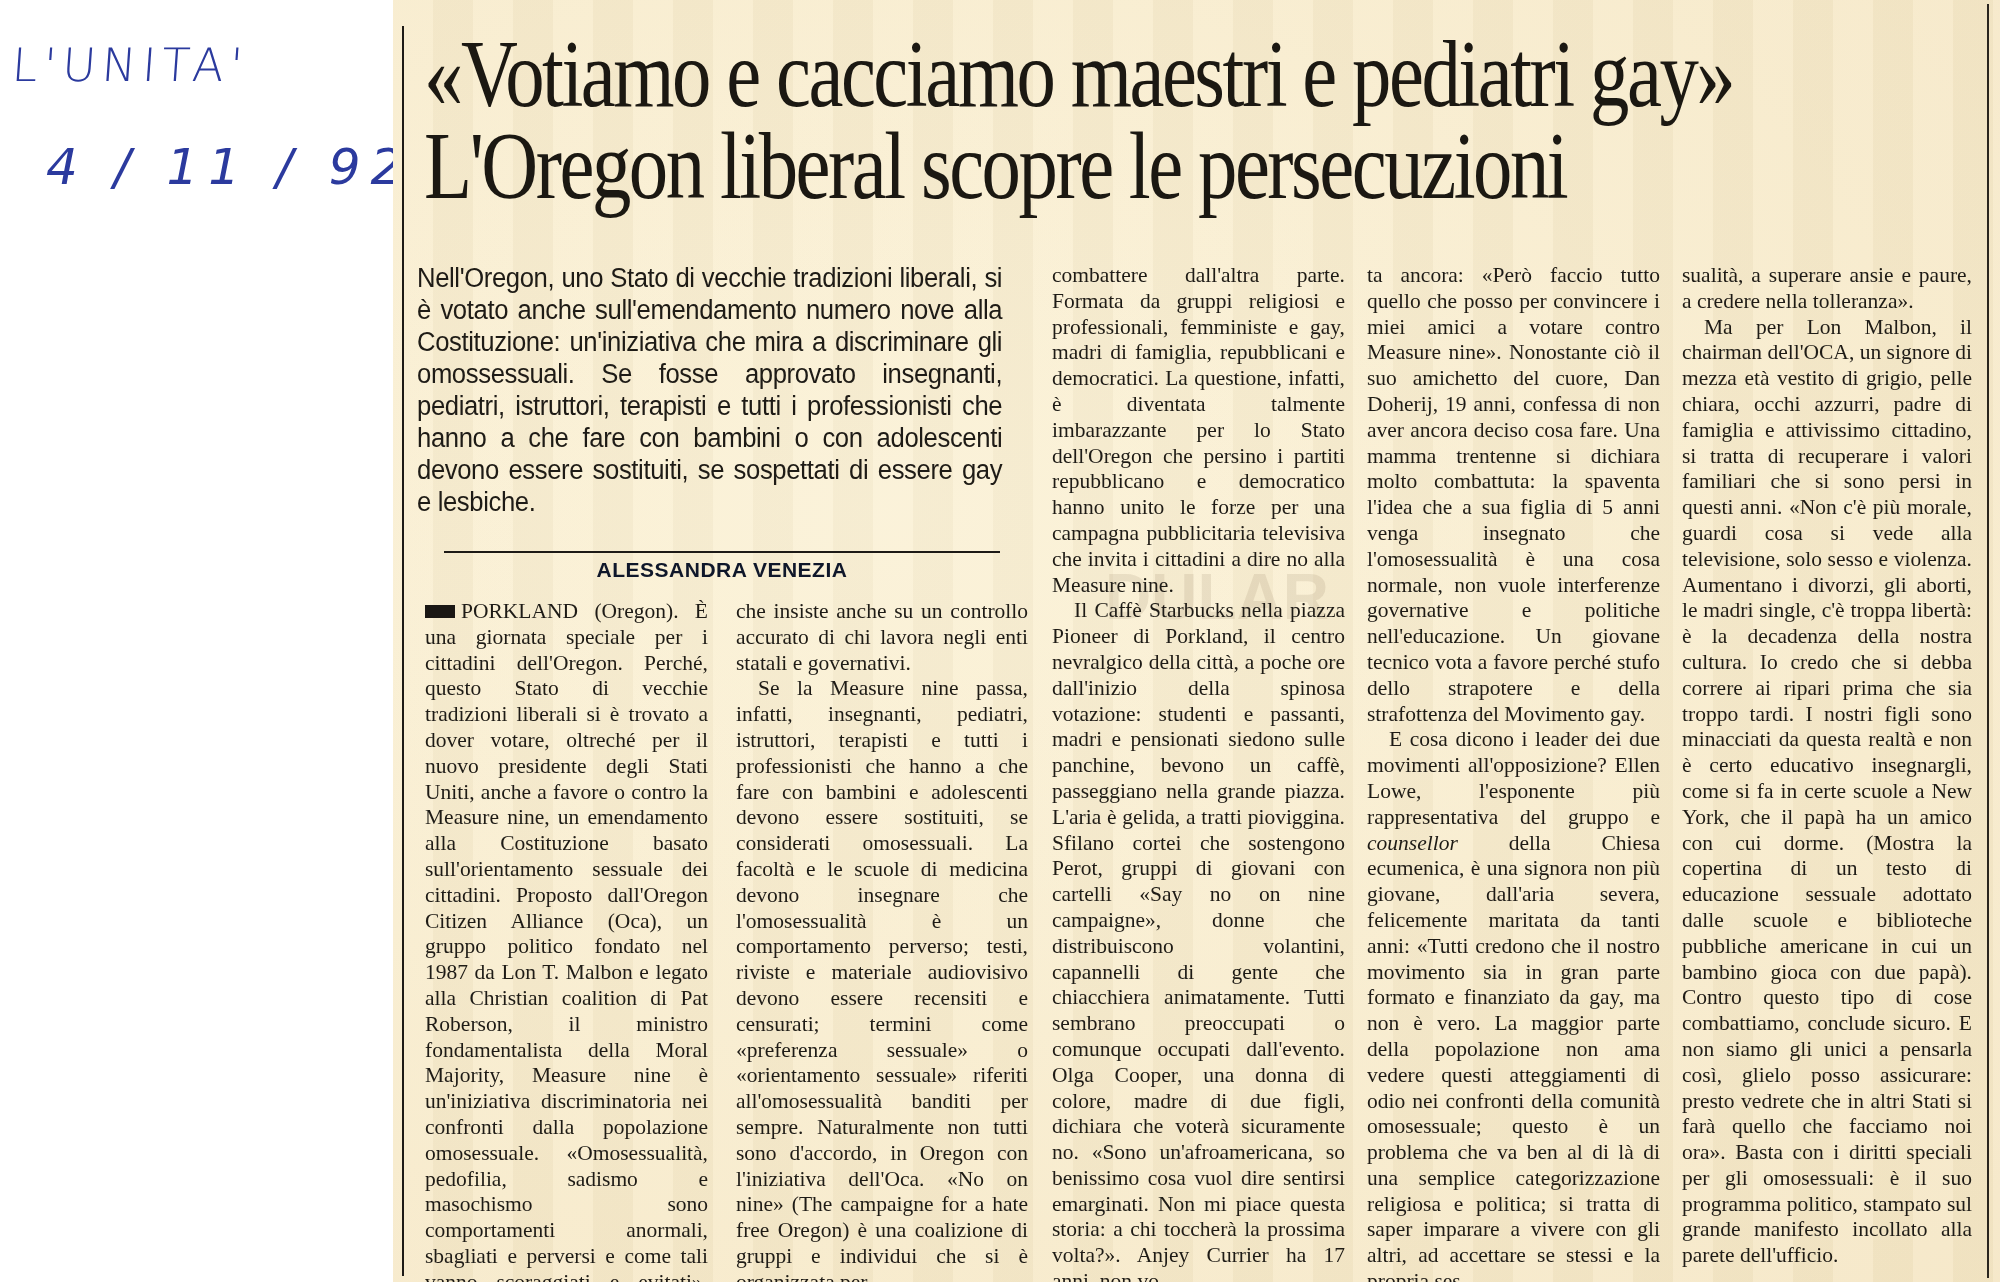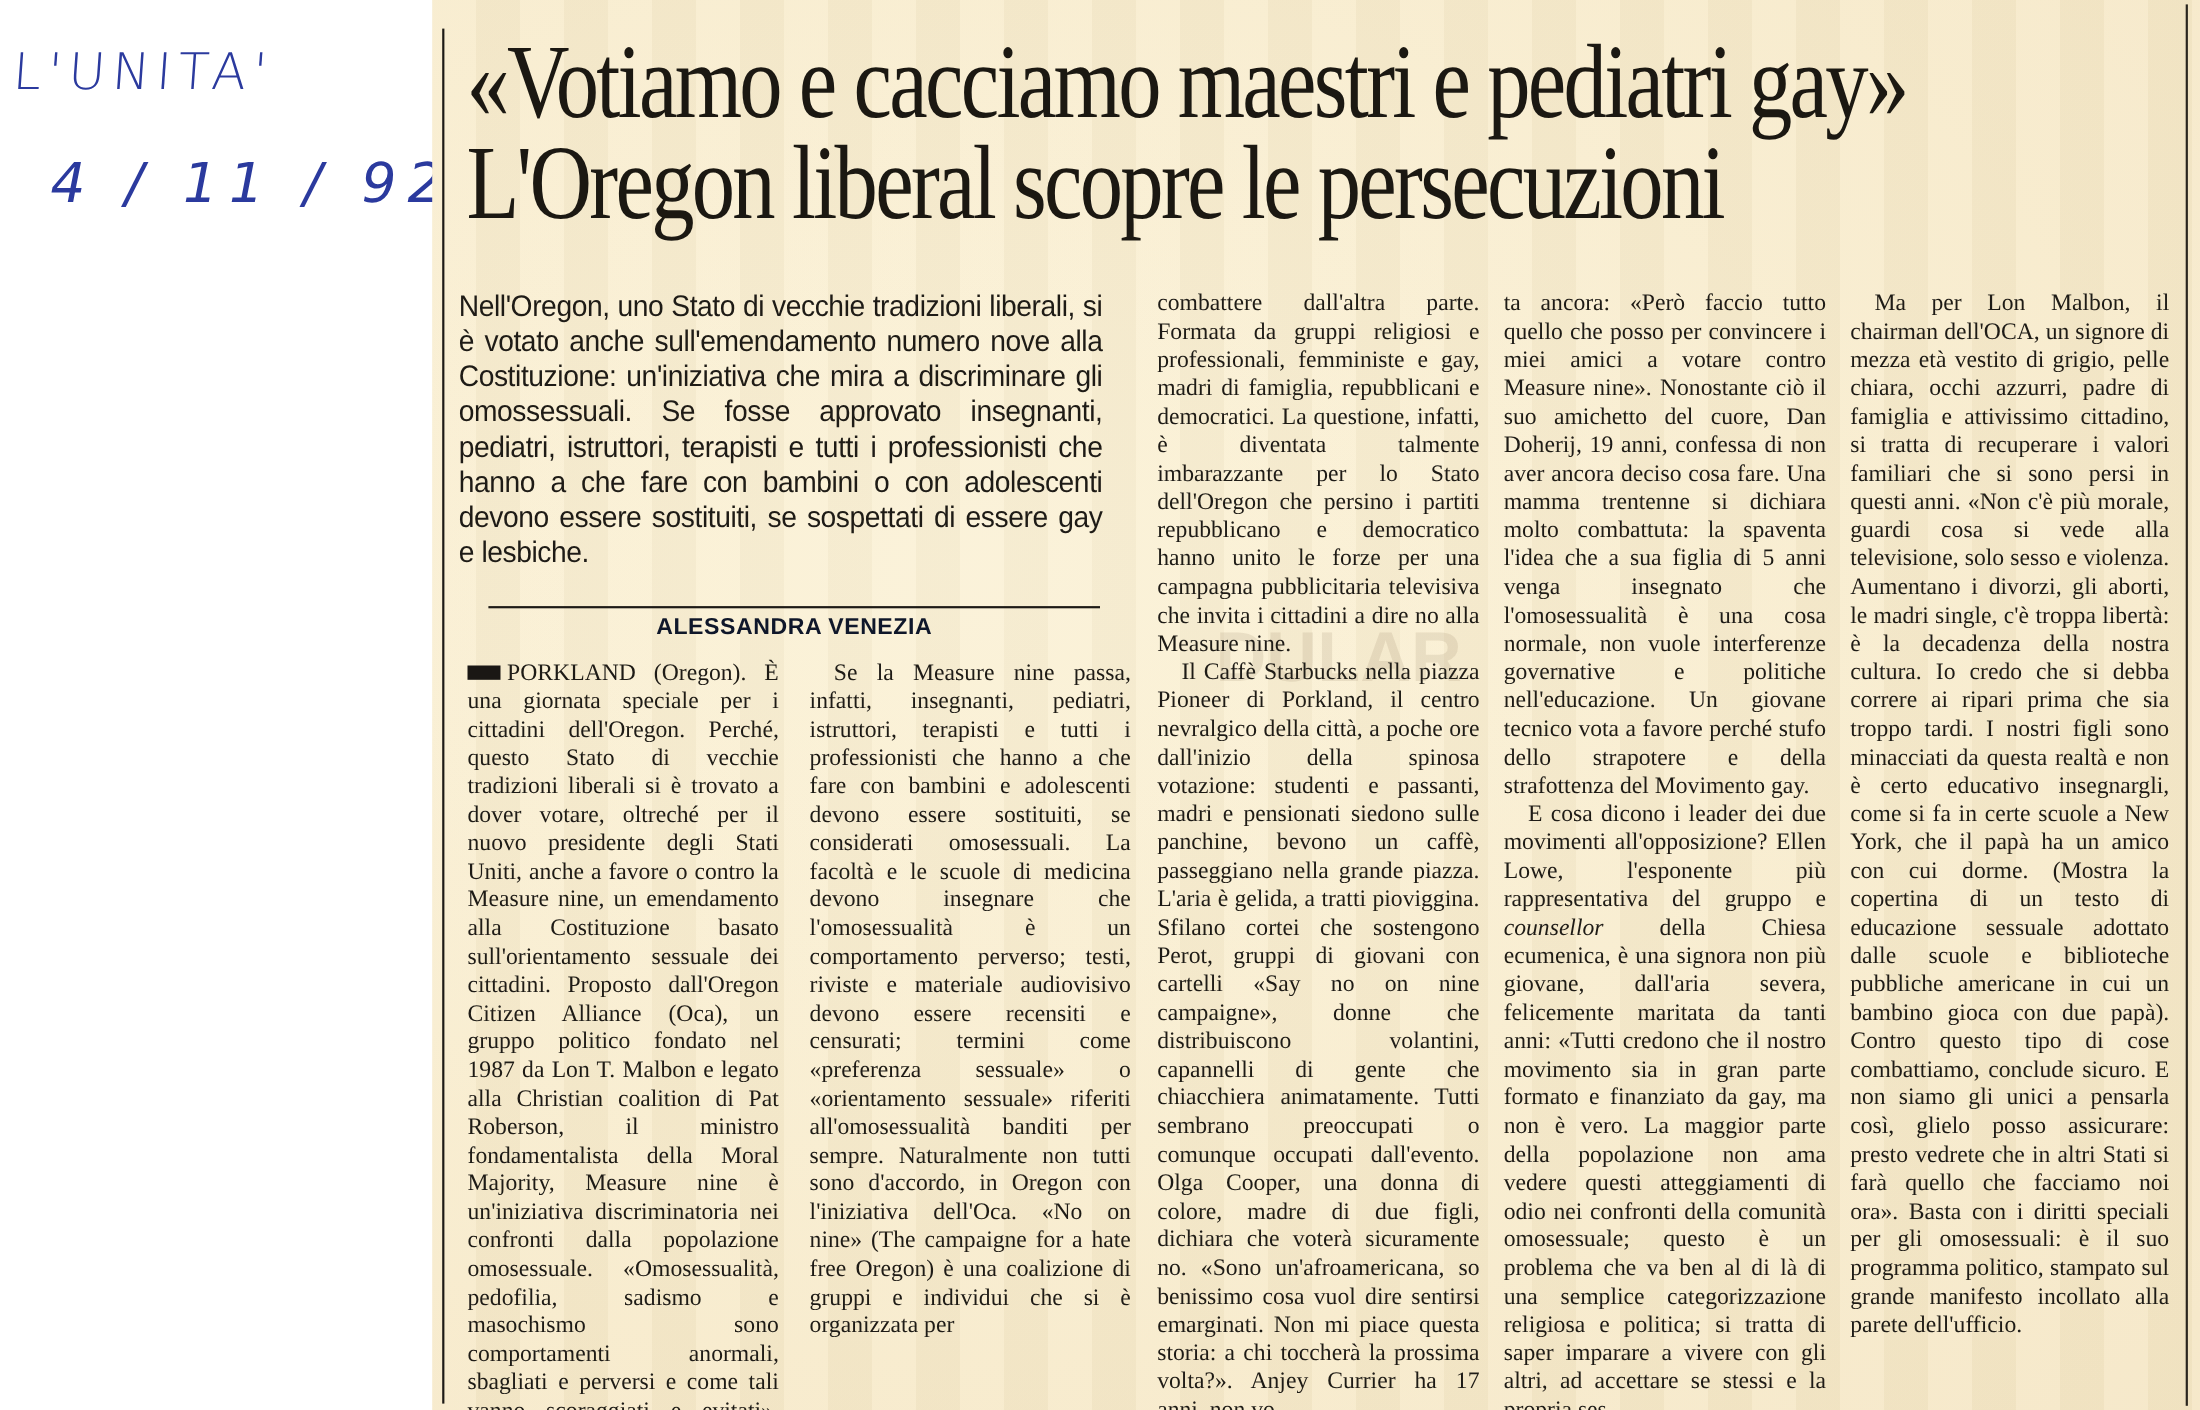--- a/index.html
+++ b/index.html
@@ -98,28 +98,30 @@
 <div class="lead">Nell'Oregon, uno Stato di vecchie tradizioni liberali, si è votato anche sull'emendamento numero nove alla Costituzione: un'iniziativa che mira a discriminare gli omossessuali. Se fosse approvato insegnanti, pediatri, istruttori, terapisti e tutti i professionisti che hanno a che fare con bambini o con adolescenti devono essere sostituiti, se sospettati di essere gay e lesbiche.</div>
 
 <div class="byline-rule"></div>
 <div class="byline">ALESSANDRA VENEZIA</div>
 
 <div class="col col1">
   <p><span class="dateline-mark"></span><span>PORKLAND (Oregon). È una giornata speciale per i cittadini dell'Oregon. Perché, questo Stato di vecchie tradizioni liberali si è trovato a dover votare, oltreché per il nuovo presidente degli Stati Uniti, anche a favore o contro la Measure nine, un emendamento alla Costituzione basato sull'orientamento sessuale dei cittadini. Proposto dall'Oregon Citizen Alliance (Oca), un gruppo politico fondato nel 1987 da Lon T. Malbon e legato alla Christian coalition di Pat Roberson, il ministro fondamentalista della Moral Majority, Measure nine è un'iniziativa discriminatoria nei confronti dalla popolazione omosessuale. «Omosessualità, pedofilia, sadismo e masochismo sono comportamenti anormali, sbagliati e perversi e come tali vanno scoraggiati e evitati», dice il testo dell'emendamento,</span></p>
 </div>
 
 <div class="col col2">
+  <p>che insiste anche su un controllo accurato di chi lavora negli enti statali e governativi.</p>
   <p class="indent">Se la Measure nine passa, infatti, insegnanti, pediatri, istruttori, terapisti e tutti i professionisti che hanno a che fare con bambini e adolescenti devono essere sostituiti, se considerati omosessuali. La facoltà e le scuole di medicina devono insegnare che l'omosessualità è un comportamento perverso; testi, riviste e materiale audiovisivo devono essere recensiti e censurati; termini come «preferenza sessuale» o «orientamento sessuale» riferiti all'omosessualità banditi per sempre. Naturalmente non tutti sono d'accordo, in Oregon con l'iniziativa dell'Oca. «No on nine» (The campaigne for a hate free Oregon) è una coalizione di gruppi e individui che si è organizzata per</p>
 </div>
 
 <div class="col col3">
   <p>combattere dall'altra parte. Formata da gruppi religiosi e professionali, femministe e gay, madri di famiglia, repubblicani e democratici. La questione, infatti, è diventata talmente imbarazzante per lo Stato dell'Oregon che persino i partiti repubblicano e democratico hanno unito le forze per una campagna pubblicitaria televisiva che invita i cittadini a dire no alla Measure nine.</p>
   <p class="indent">Il Caffè Starbucks nella piazza Pioneer di Porkland, il centro nevralgico della città, a poche ore dall'inizio della spinosa votazione: studenti e passanti, madri e pensionati siedono sulle panchine, bevono un caffè, passeggiano nella grande piazza. L'aria è gelida, a tratti pioviggina. Sfilano cortei che sostengono Perot, gruppi di giovani con cartelli «Say no on nine campaigne», donne che distribuiscono volantini, capannelli di gente che chiacchiera animatamente. Tutti sembrano preoccupati o comunque occupati dall'evento. Olga Cooper, una donna di colore, madre di due figli, dichiara che voterà sicuramente no. «Sono un'afroamericana, so benissimo cosa vuol dire sentirsi emarginati. Non mi piace questa storia: a chi toccherà la prossima volta?». Anjey Currier ha 17 anni, non vo-</p>
 </div>
 
 <div class="col col4">
   <p>ta ancora: «Però faccio tutto quello che posso per convincere i miei amici a votare contro Measure nine». Nonostante ciò il suo amichetto del cuore, Dan Doherij, 19 anni, confessa di non aver ancora deciso cosa fare. Una mamma trentenne si dichiara molto combattuta: la spaventa l'idea che a sua figlia di 5 anni venga insegnato che l'omosessualità è una cosa normale, non vuole interferenze governative e politiche nell'educazione. Un giovane tecnico vota a favore perché stufo dello strapotere e della strafottenza del Movimento gay.</p>
   <p class="indent"><span>E cosa dicono i leader dei due movimenti all'opposizione? Ellen Lowe, l'esponente più rappresentativa del gruppo e</span> <span class="italic">counsellor</span> <span>della Chiesa ecumenica, è una signora non più giovane, dall'aria severa, felicemente maritata da tanti anni: «Tutti credono che il nostro movimento sia in gran parte formato e finanziato da gay, ma non è vero. La maggior parte della popolazione non ama vedere questi atteggiamenti di odio nei confronti della comunità omosessuale; questo è un problema che va ben al di là di una semplice categorizzazione religiosa e politica; si tratta di saper imparare a vivere con gli altri, ad accettare se stessi e la propria ses-</span></p>
 </div>
 
 <div class="col col5">
+  <p>sualità, a superare ansie e paure, a credere nella tolleranza».</p>
   <p class="indent">Ma per Lon Malbon, il chairman dell'OCA, un signore di mezza età vestito di grigio, pelle chiara, occhi azzurri, padre di famiglia e attivissimo cittadino, si tratta di recuperare i valori familiari che si sono persi in questi anni. «Non c'è più morale, guardi cosa si vede alla televisione, solo sesso e violenza. Aumentano i divorzi, gli aborti, le madri single, c'è troppa libertà: è la decadenza della nostra cultura. Io credo che si debba correre ai ripari prima che sia troppo tardi. I nostri figli sono minacciati da questa realtà e non è certo educativo insegnargli, come si fa in certe scuole a New York, che il papà ha un amico con cui dorme. (Mostra la copertina di un testo di educazione sessuale adottato dalle scuole e biblioteche pubbliche americane in cui un bambino gioca con due papà). Contro questo tipo di cose combattiamo, conclude sicuro. E non siamo gli unici a pensarla così, glielo posso assicurare: presto vedrete che in altri Stati si farà quello che facciamo noi ora». Basta con i diritti speciali per gli omosessuali: è il suo programma politico, stampato sul grande manifesto incollato alla parete dell'ufficio.</p>
 </div>
 
 </body></html>

